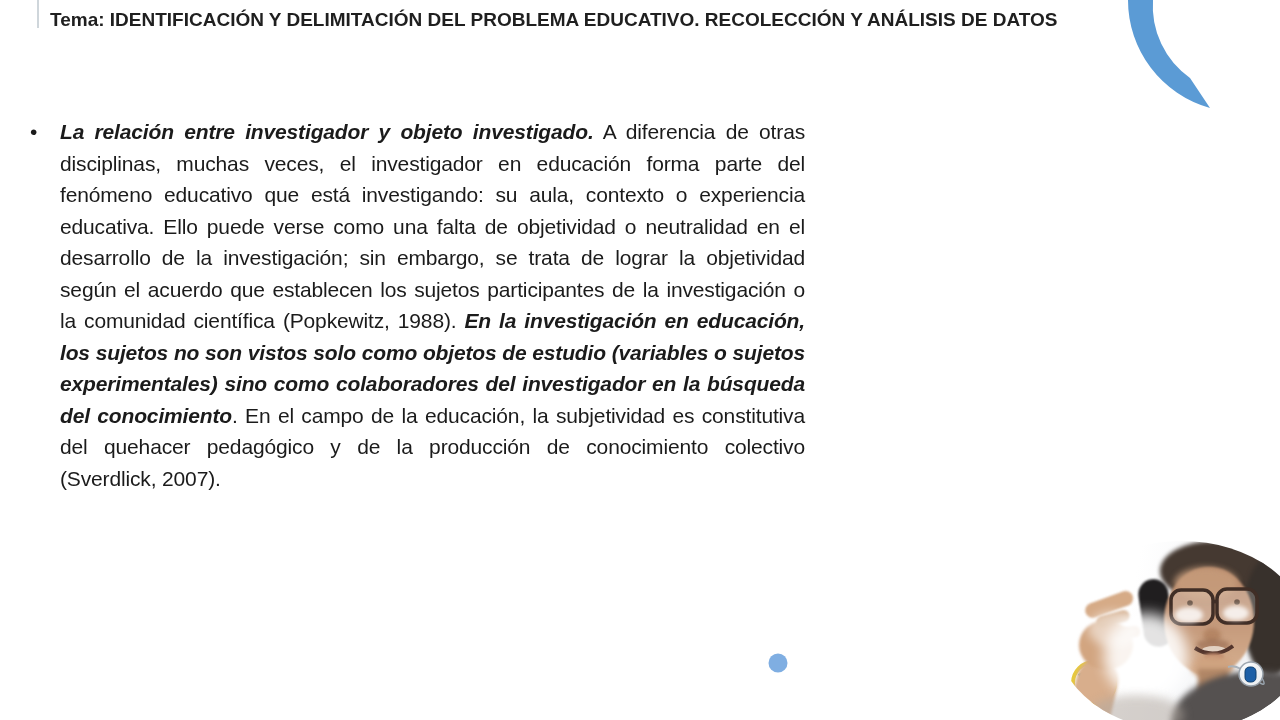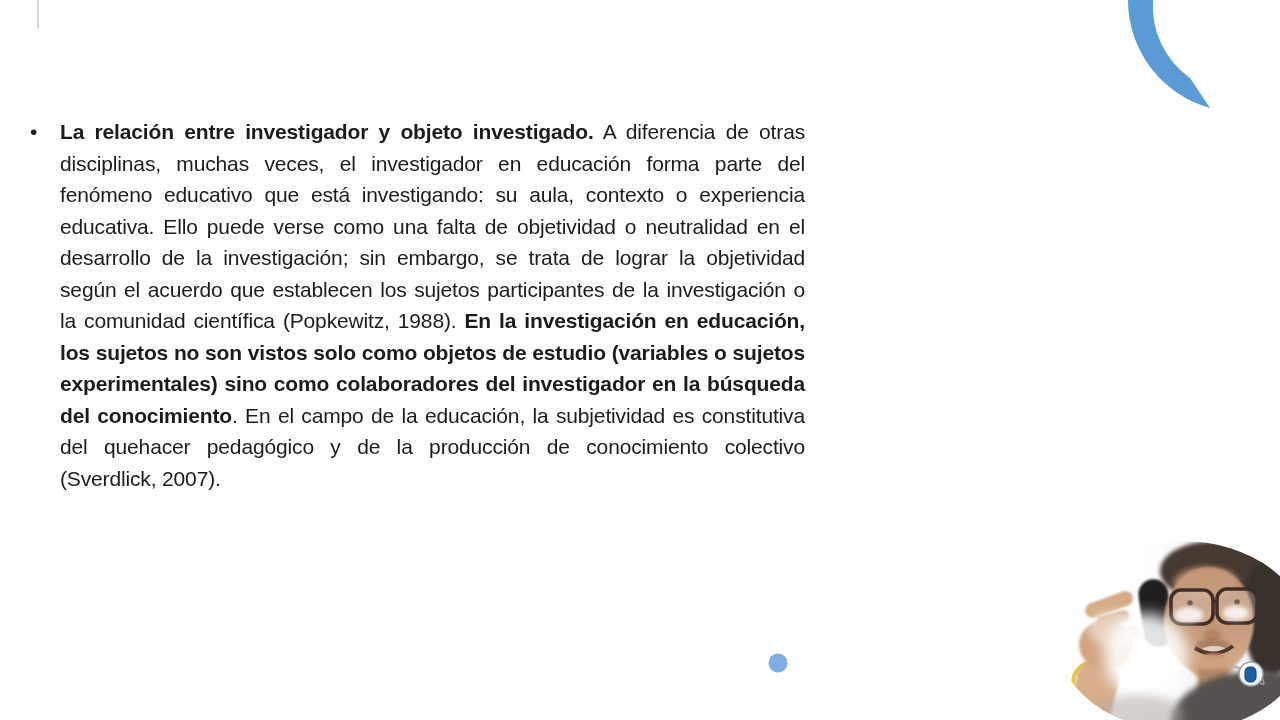--- a/index.html
+++ b/index.html
@@ -30,21 +30,21 @@
   }
   .bullet-marker {
     width: 30px; flex: 0 0 30px;
     font-size: 21px; line-height: 31.5px; color: #1b1b1b;
   }
   .paragraph {
     flex: 1 1 auto;
     font-size: 21px; line-height: 31.5px; letter-spacing: -0.15px;
     color: #1b1b1b; text-align: justify;
   }
-  .paragraph .bold { font-weight: 700; }
+  .paragraph .bold { font-weight: 700; font-style: italic; }
 
   
   .decor-svg { position: absolute; inset: 0; pointer-events: none; }
 
   
   .webcam {
     position: absolute; left: 1056px; top: 541px; width: 252px; height: 190px;
     border-radius: 50%; overflow: hidden;
     background: linear-gradient(100deg, #ffffff 30%, #f4f5f7 65%, #e9ebee 100%);
   }
@@ -58,20 +58,24 @@
   .b5  { filter: blur(5px); }
   .b7  { filter: blur(7px); }
 </style>
 </head>
 <body>
 
 <div class="screen">
 
   <div class="title-accent-line"></div>
 
+  <div class="slide-title">
+    <span>Tema: IDENTIFICACIÓN Y DELIMITACIÓN DEL PROBLEMA EDUCATIVO. RECOLECCIÓN Y ANÁLISIS DE</span>
+    <span>DATOS</span>
+  </div>
 
   <div class="bullet-row">
     <div class="bullet-marker">•</div>
     <div class="paragraph"><span class="bold">La relación entre investigador y objeto investigado.</span><span> A diferencia de otras disciplinas, muchas veces, el investigador en educación forma parte del fenómeno educativo que está investigando: su aula, contexto o experiencia educativa. Ello puede verse como una falta de objetividad o neutralidad en el desarrollo de la investigación; sin embargo, se trata de lograr la objetividad según el acuerdo que establecen los sujetos participantes de la investigación o la comunidad científica (Popkewitz, 1988). </span><span class="bold">En la investigación en educación, los sujetos no son vistos solo como objetos de estudio (variables o sujetos experimentales) sino como colaboradores del investigador en la búsqueda del conocimiento</span><span>. En el campo de la educación, la subjetividad es constitutiva del quehacer pedagógico y de la producción de conocimiento colectivo (Sverdlick, 2007).</span></div>
   </div>
 
   <svg class="decor-svg" width="1280" height="720" viewBox="0 0 1280 720">
     <path d="M 1128 0 A 112 112 0 0 0 1210 108 L 1190 78 A 88 88 0 0 1 1153 0 Z" fill="#5B9BD5"></path>
     <circle cx="778" cy="663" r="9.5" fill="#7FAEE2"></circle>
   </svg>

